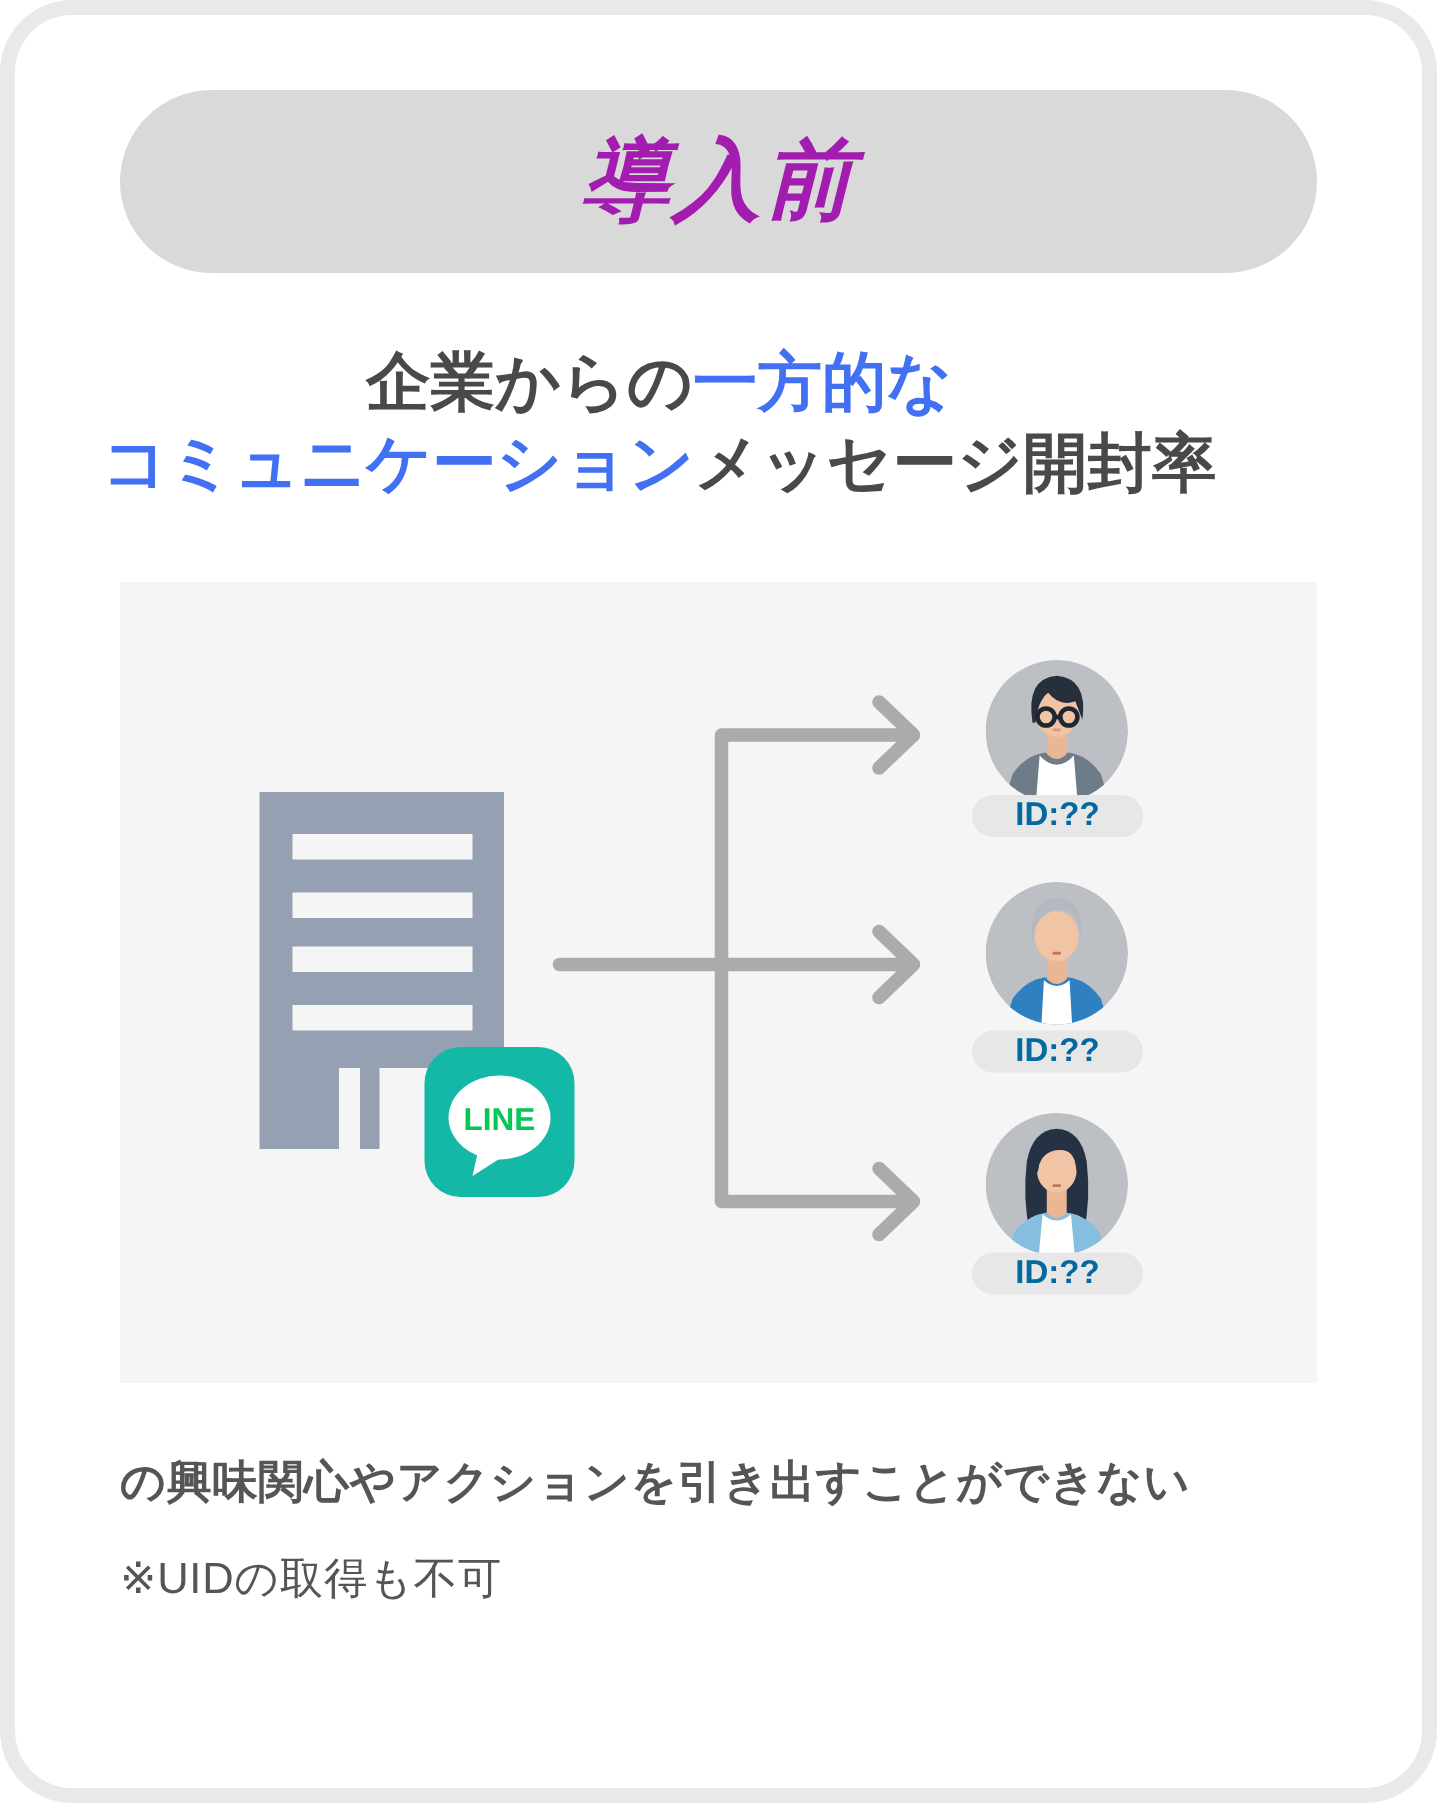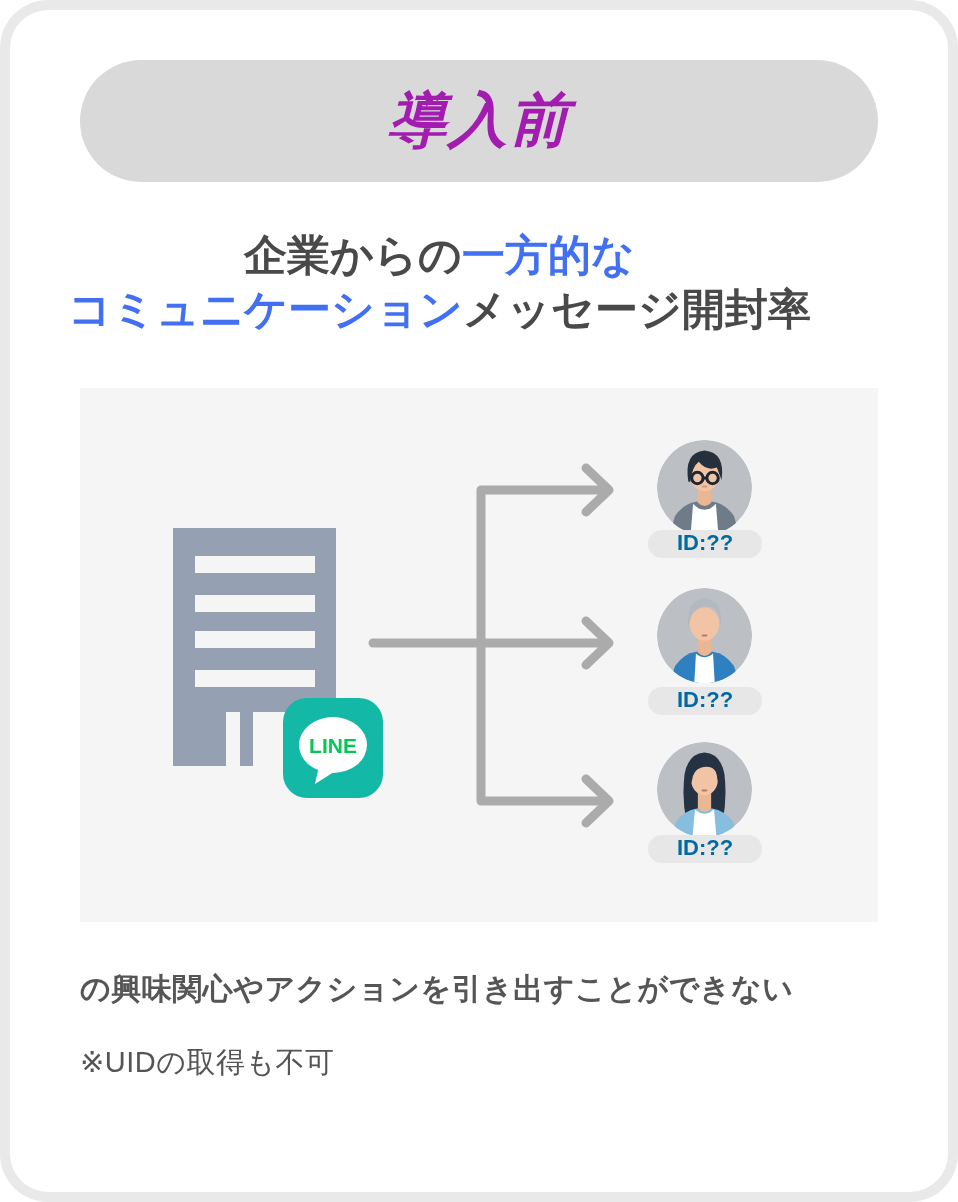--- a/index.html
+++ b/index.html
@@ -37,21 +37,21 @@
   .avatar svg{display:block;width:95px;height:95px;}
   .av1{left:577px;top:52px;}
   .av2{left:577px;top:200px;}
   .av3{left:577px;top:354px;}
   .id-pill{position:absolute;left:568px;width:114px;height:28px;background:#e7e7e7;border-radius:14px;
     display:flex;justify-content:center;font-size:22px;font-weight:800;color:#0369a1;z-index:3;}
   .idp1{top:142px;} .idp2{top:299px;} .idp3{top:447px;}
 
   .notes{position:absolute;left:80px;top:970px;width:800px;color:#555555;}
   .notes .bullet{font-size:30px;line-height:37px;font-weight:600;letter-spacing:0.5px;}
-  .notes .footnote{margin-top:36px;font-size:29px;font-weight:500;letter-spacing:0.5px;}
+  .notes .footnote{margin-top:26px;font-size:29px;font-weight:500;letter-spacing:0.5px;}
 </style>
 </head>
 <body>
 
 <div class="stage">
   <div class="frame"></div>
   <div class="card"></div>
 
   <div class="badge-pill">
     <span class="label">導入前</span>

